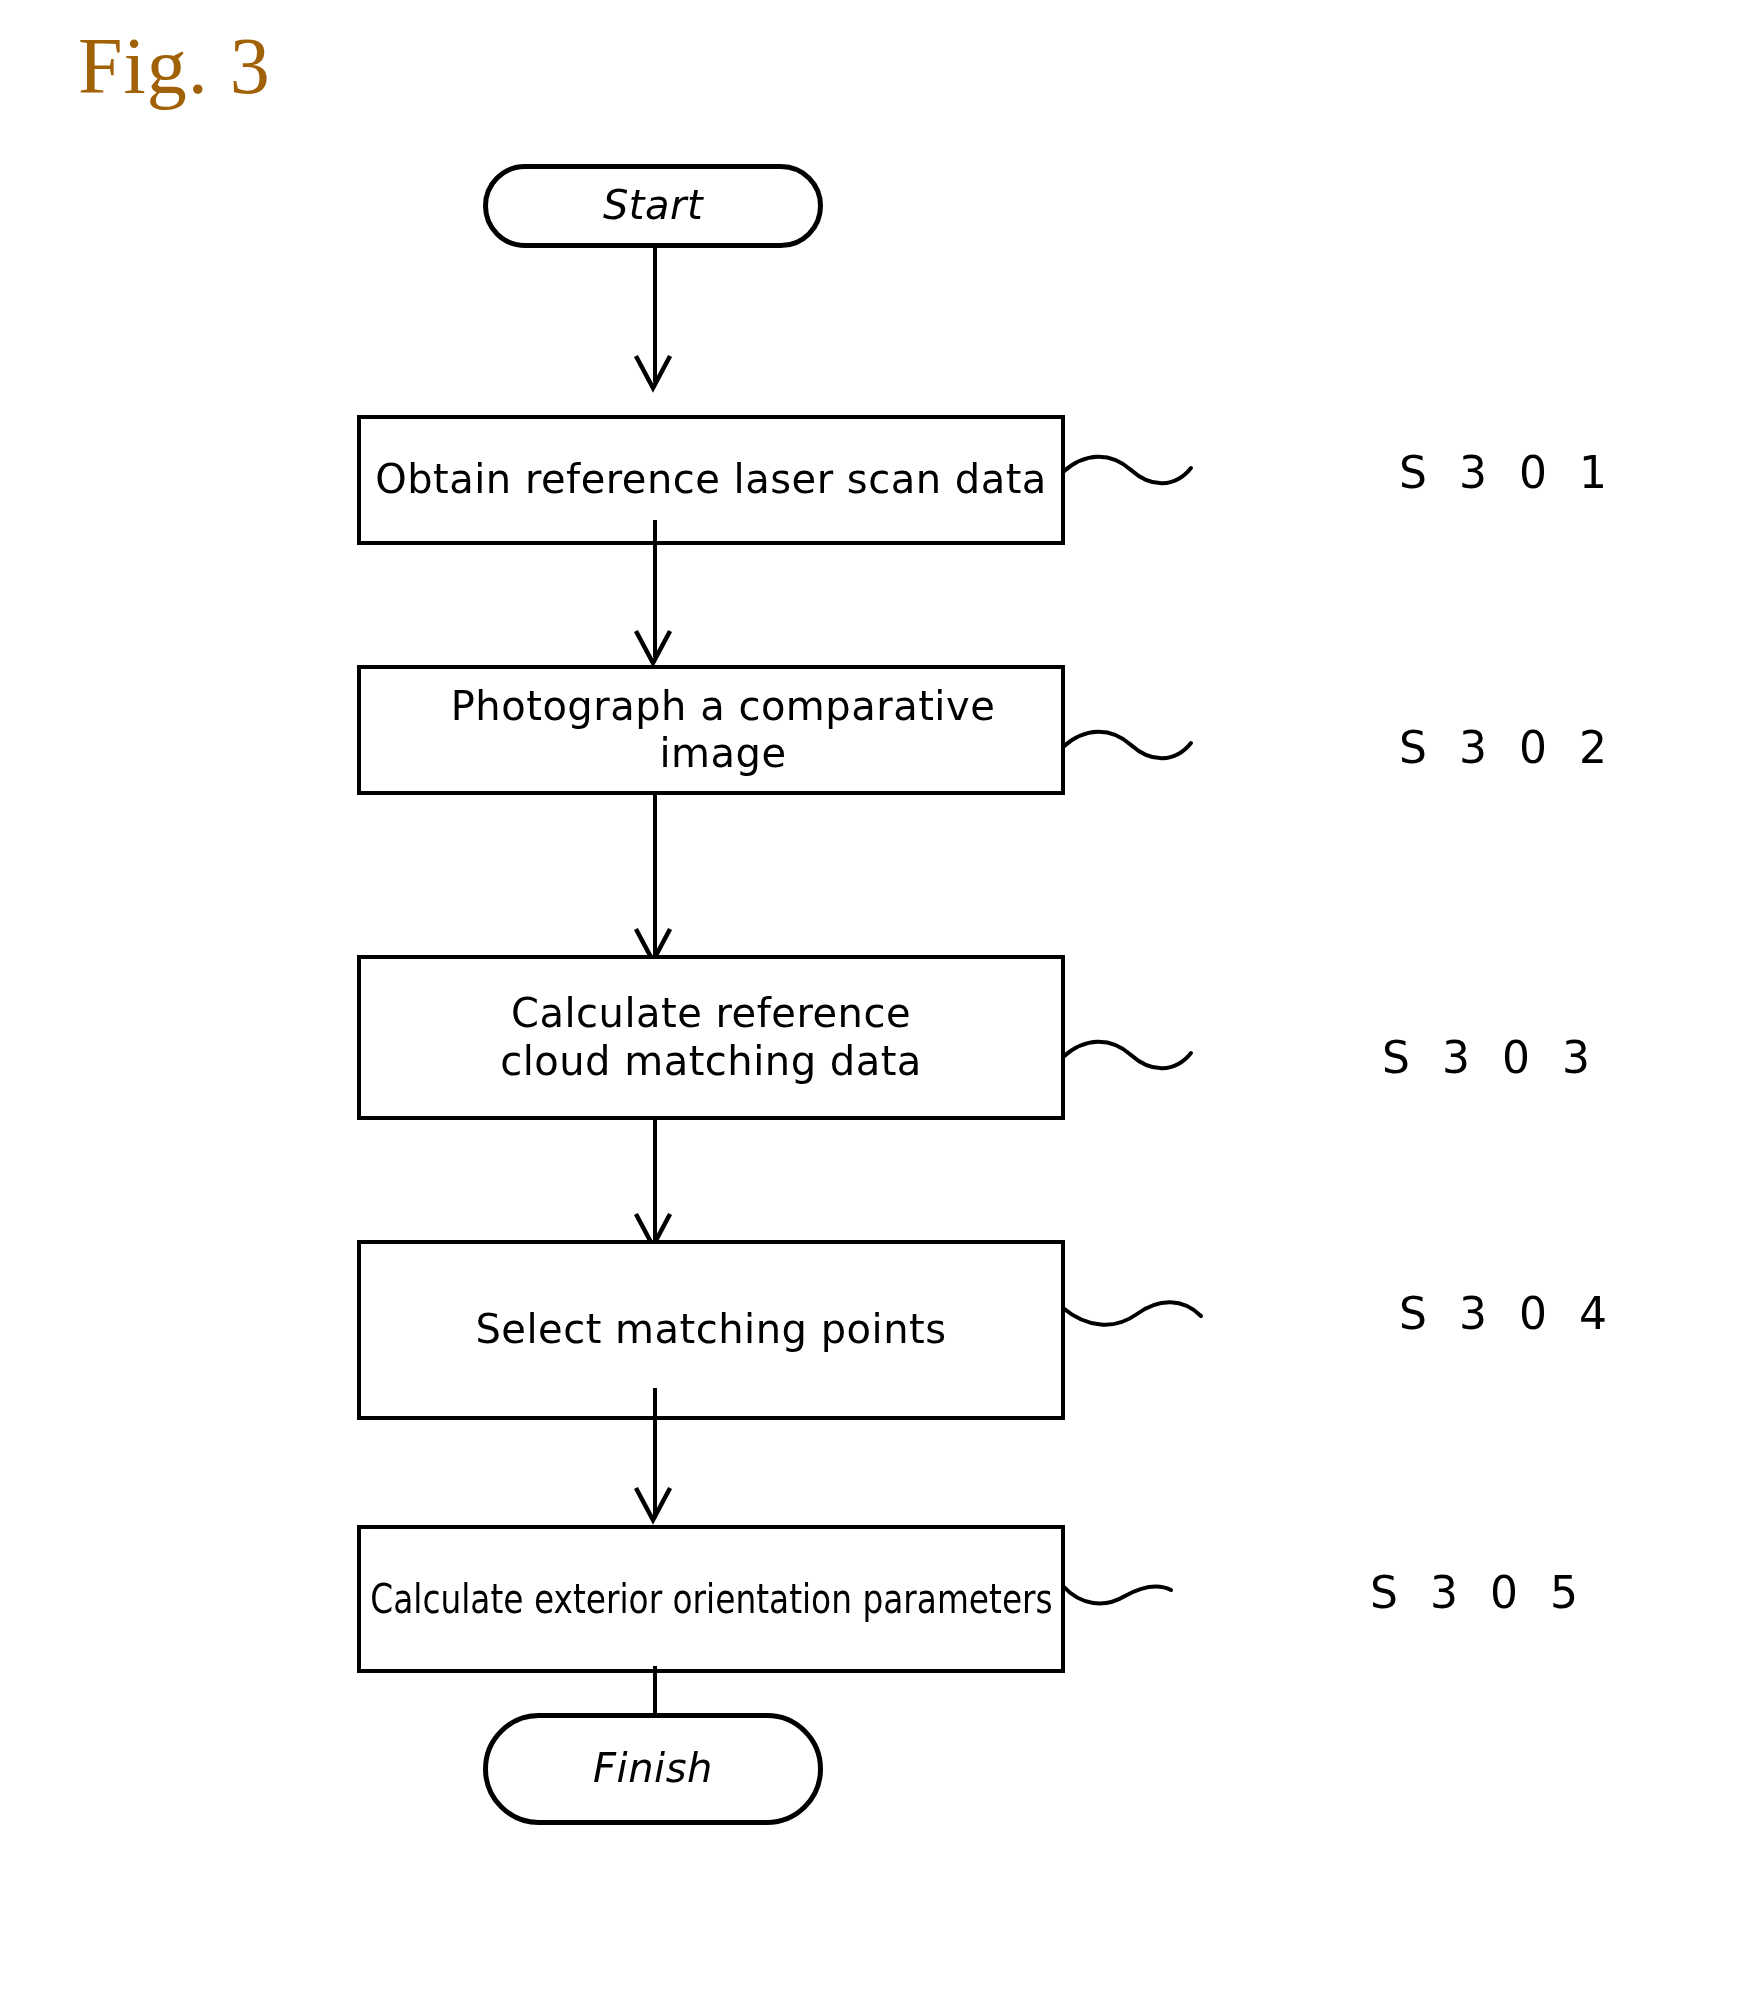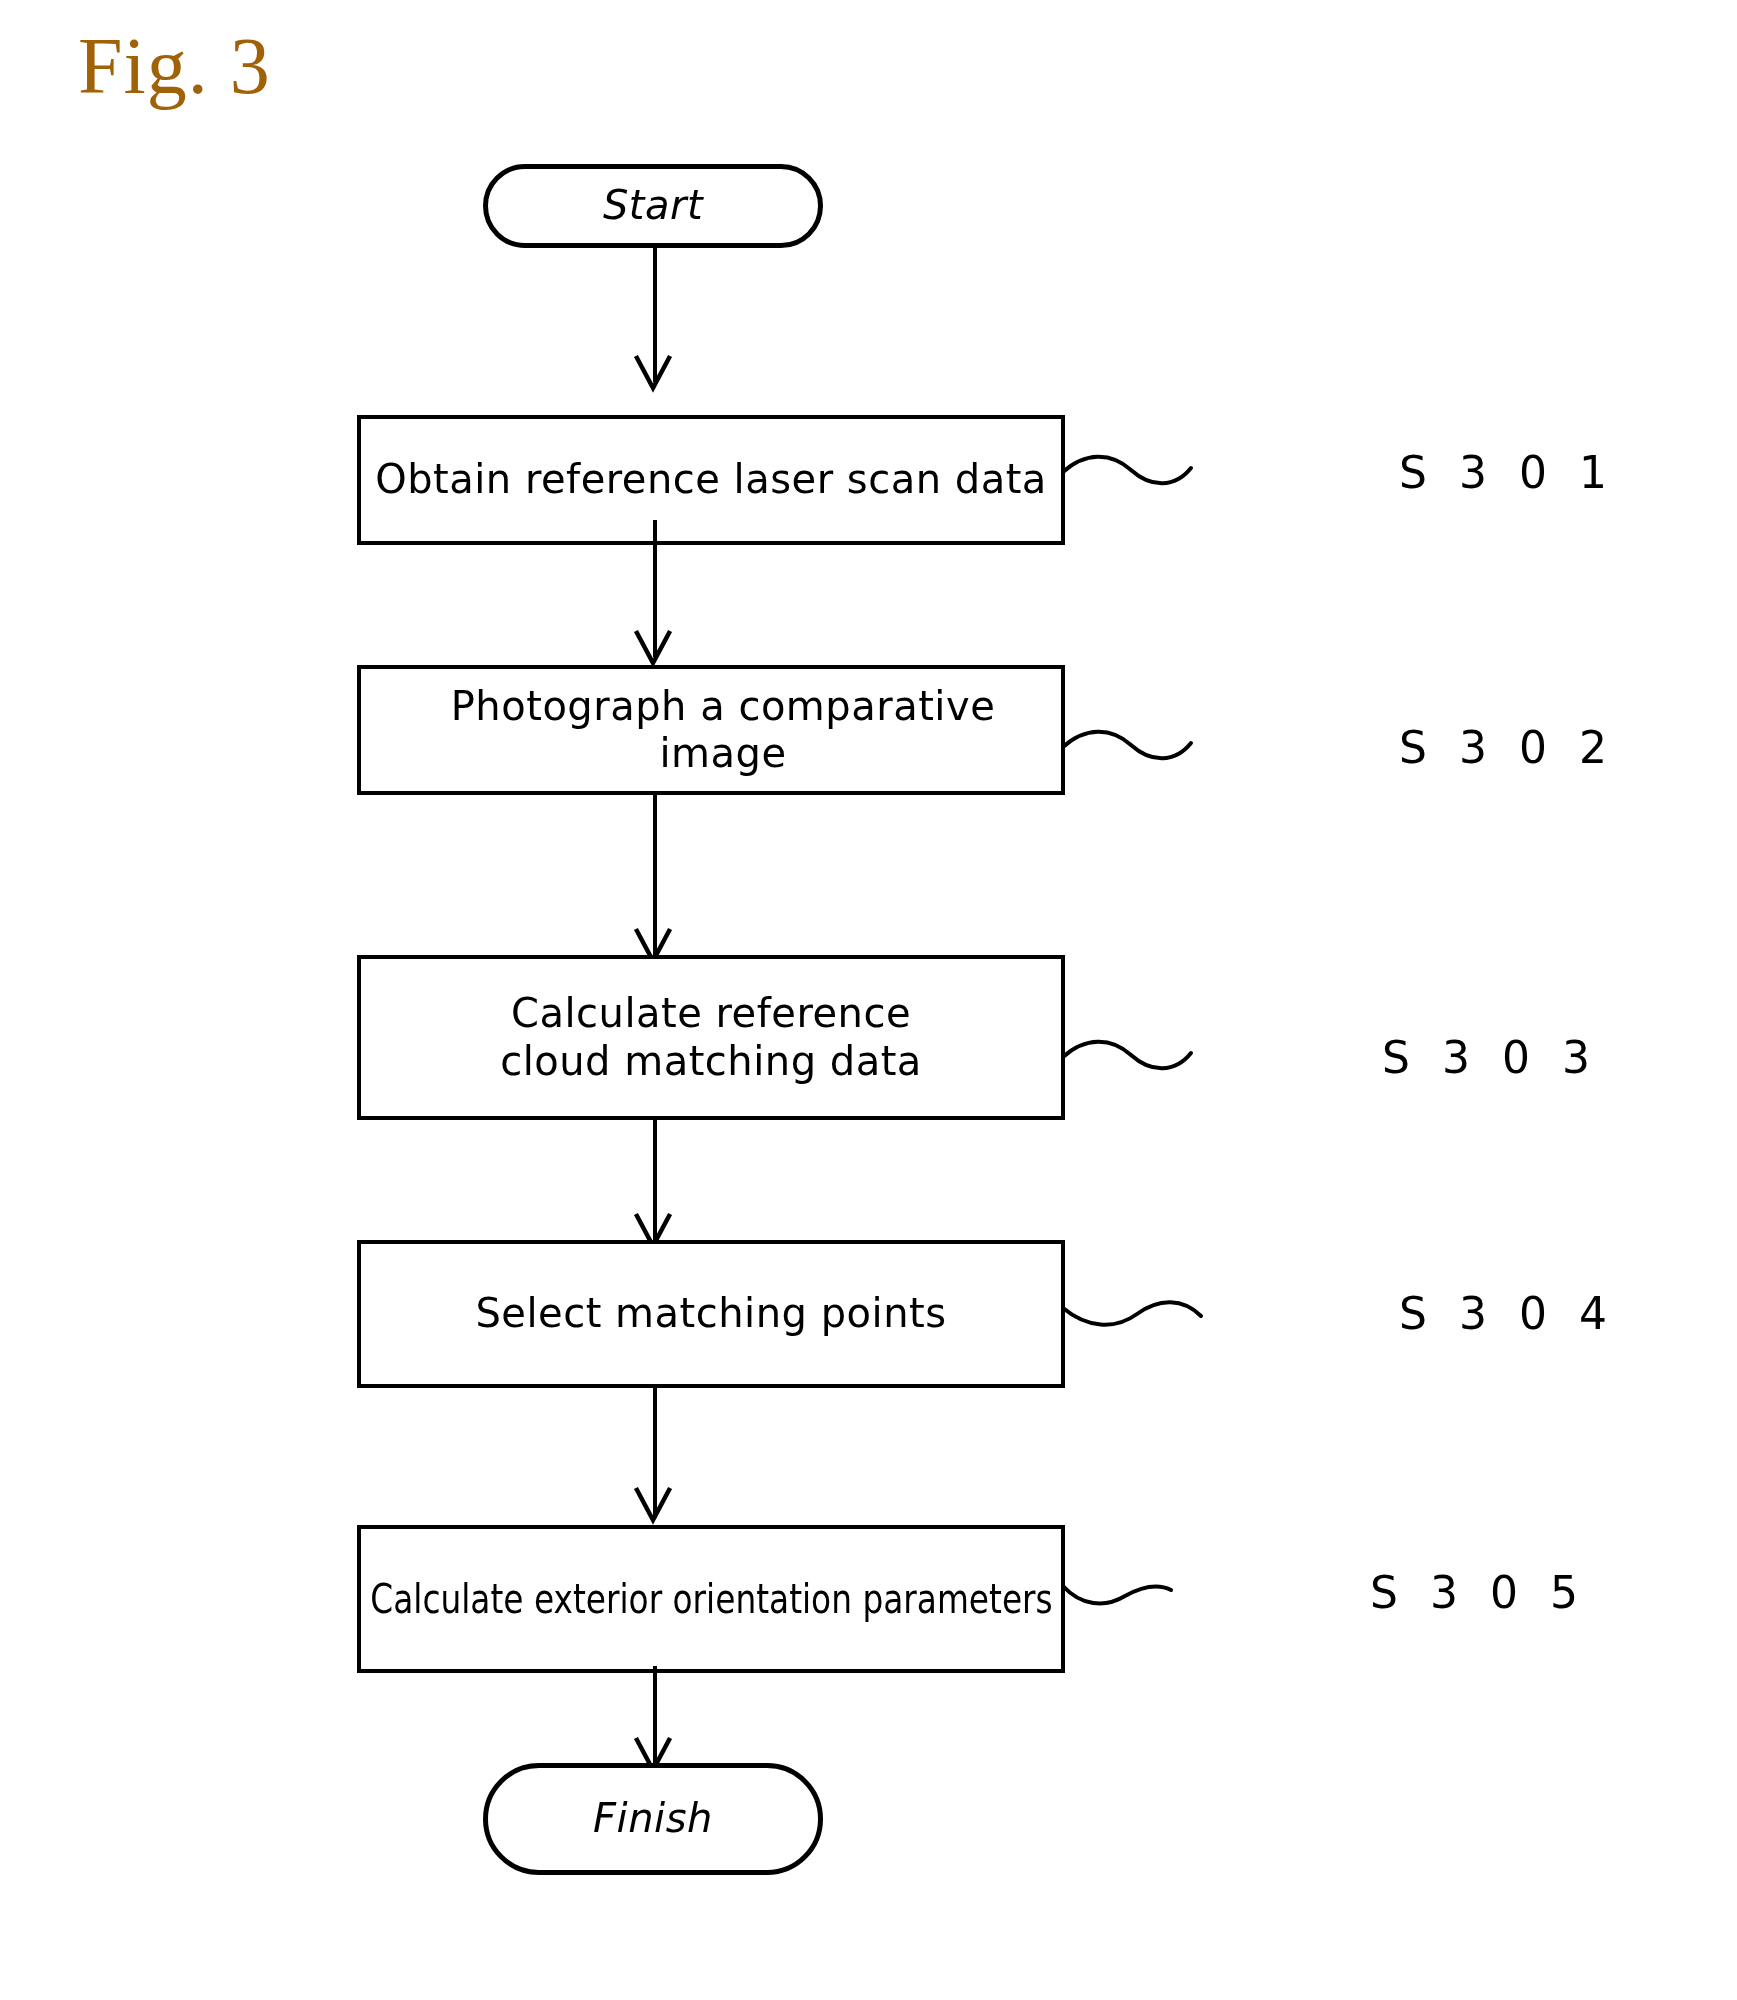--- a/index.html
+++ b/index.html
@@ -158,21 +158,21 @@
   </div>
   <div class="callout-text" style="left:1382px; top:1036px;">S 3 0 3</div>
 
   <div class="connector" style="left:653px; top:1120px; height:120px;"></div>
   <div class="arrowhead" style="left:635px; top:1214px;">
     <svg width="36" height="36" viewBox="0 0 36 36">
       <path d="M2 2 L18 32 L34 2" fill="none" stroke="#000" stroke-width="4.5" stroke-linecap="square"></path>
     </svg>
   </div>
 
-  <div class="node" style="left:357px; top:1240px; width:708px; height:148px;">
+  <div class="node" style="left:357px; top:1240px; width:708px; height:180px;">
     <span class="label">Select matching points</span>
   </div>
   <div class="callout-leader" style="left:1063px; top:1292px; width:140px; height:40px;">
     <svg width="140" height="40" viewBox="0 0 140 40">
       <path d="M0 16 C 24 36, 52 38, 74 22 C 96 6, 120 6, 138 24" fill="none" stroke="#000" stroke-width="4" stroke-linecap="round"></path>
     </svg>
   </div>
   <div class="callout-text" style="left:1399px; top:1292px;">S 3 0 4</div>
 
   <div class="connector" style="left:653px; top:1388px; height:130px;"></div>
@@ -192,17 +192,17 @@
   </div>
   <div class="callout-text" style="left:1370px; top:1571px;">S 3 0 5</div>
 
   <div class="connector" style="left:653px; top:1666px; height:98px;"></div>
   <div class="arrowhead" style="left:635px; top:1738px;">
     <svg width="36" height="36" viewBox="0 0 36 36">
       <path d="M2 2 L18 32 L34 2" fill="none" stroke="#000" stroke-width="4.5" stroke-linecap="square"></path>
     </svg>
   </div>
 
-  <div class="node terminal" style="left:483px; top:1763px; width:340px; height:112px;">
+  <div class="node terminal" style="left:483px; top:1713px; width:340px; height:112px;">
     <span class="label">Finish</span>
   </div>
 
 </div>
 
 </body></html>

